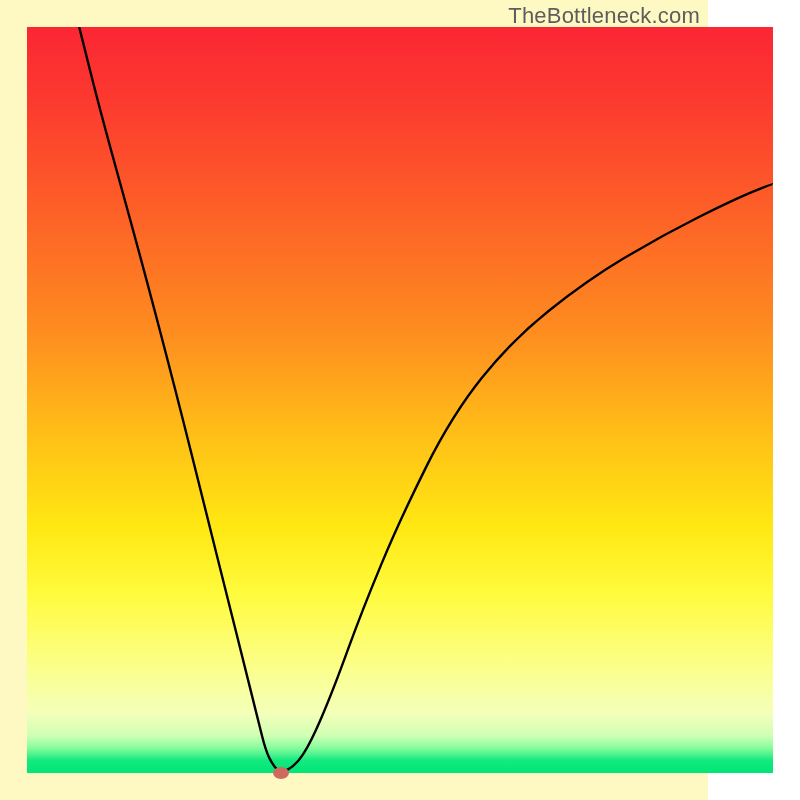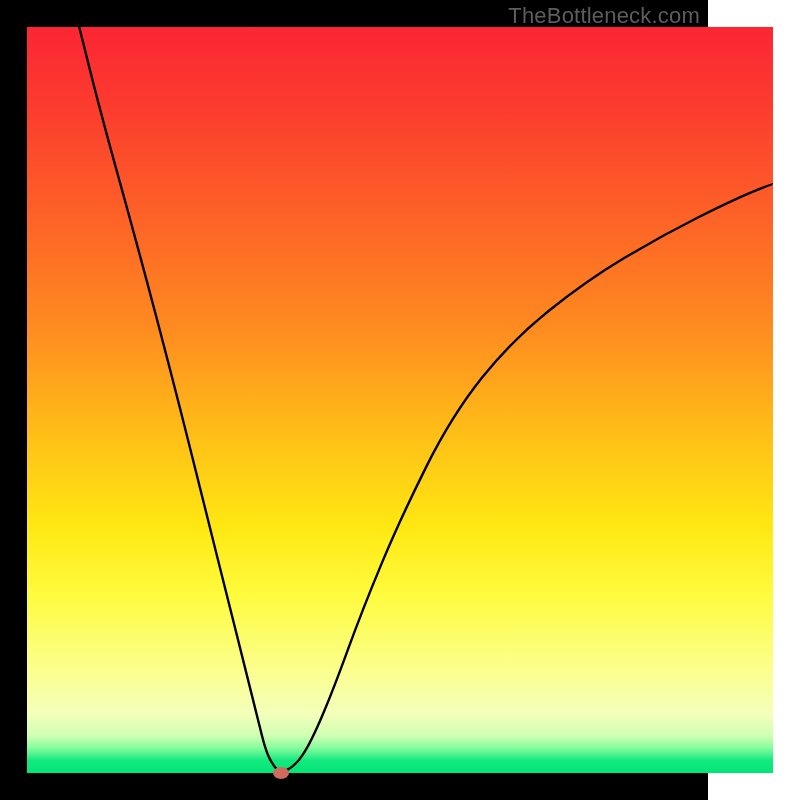--- a/index.html
+++ b/index.html
@@ -6,21 +6,21 @@
     margin: 0;
     padding: 0;
     width: 800px;
     height: 800px;
     overflow: hidden;
     font-family: Arial, Helvetica, sans-serif;
   }
   .outer {
     width: 708px;
     height: 800px;
-    background: #000000;
+    background: #fef9c3;
     position: relative;
   }
   .plot-area {
     position: absolute;
     left: 27px;
     top: 27px;
     width: 746px;
     height: 746px;
     
     background: linear-gradient(

